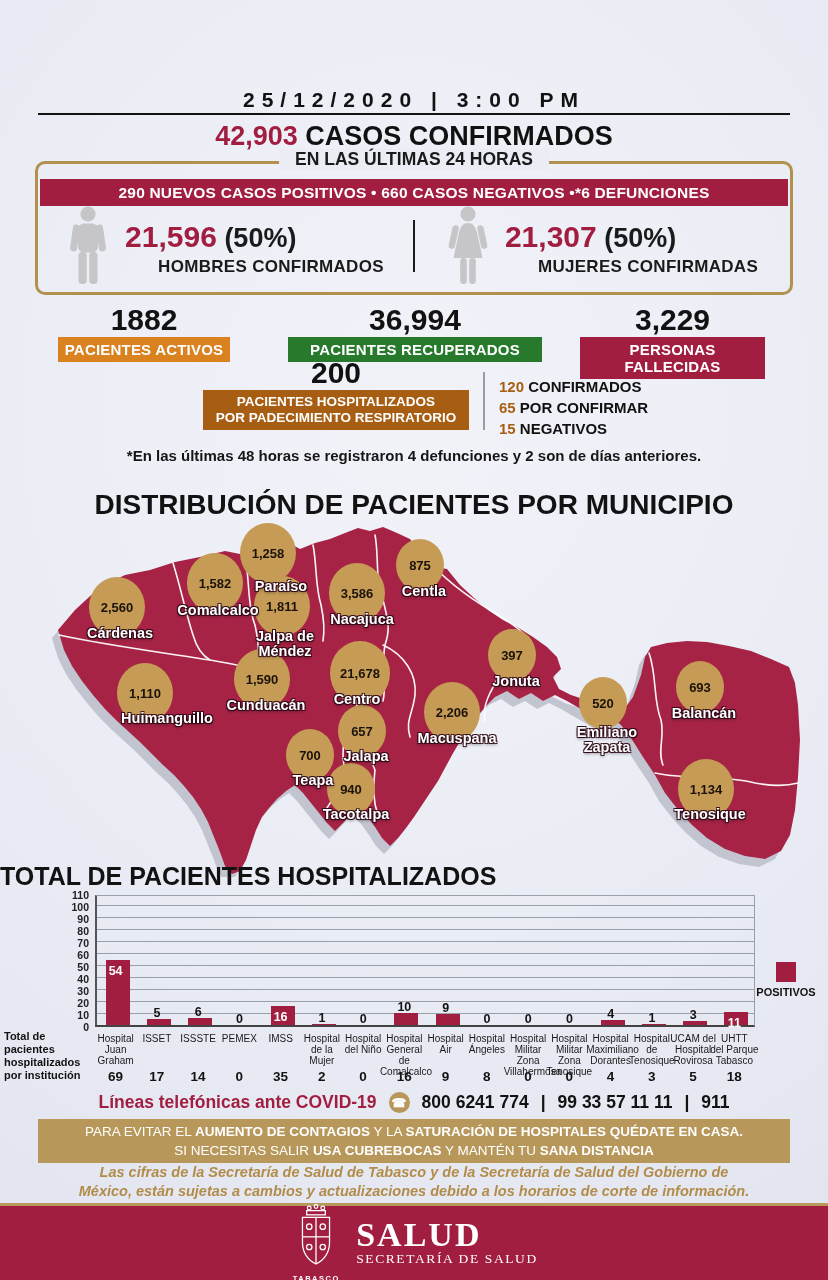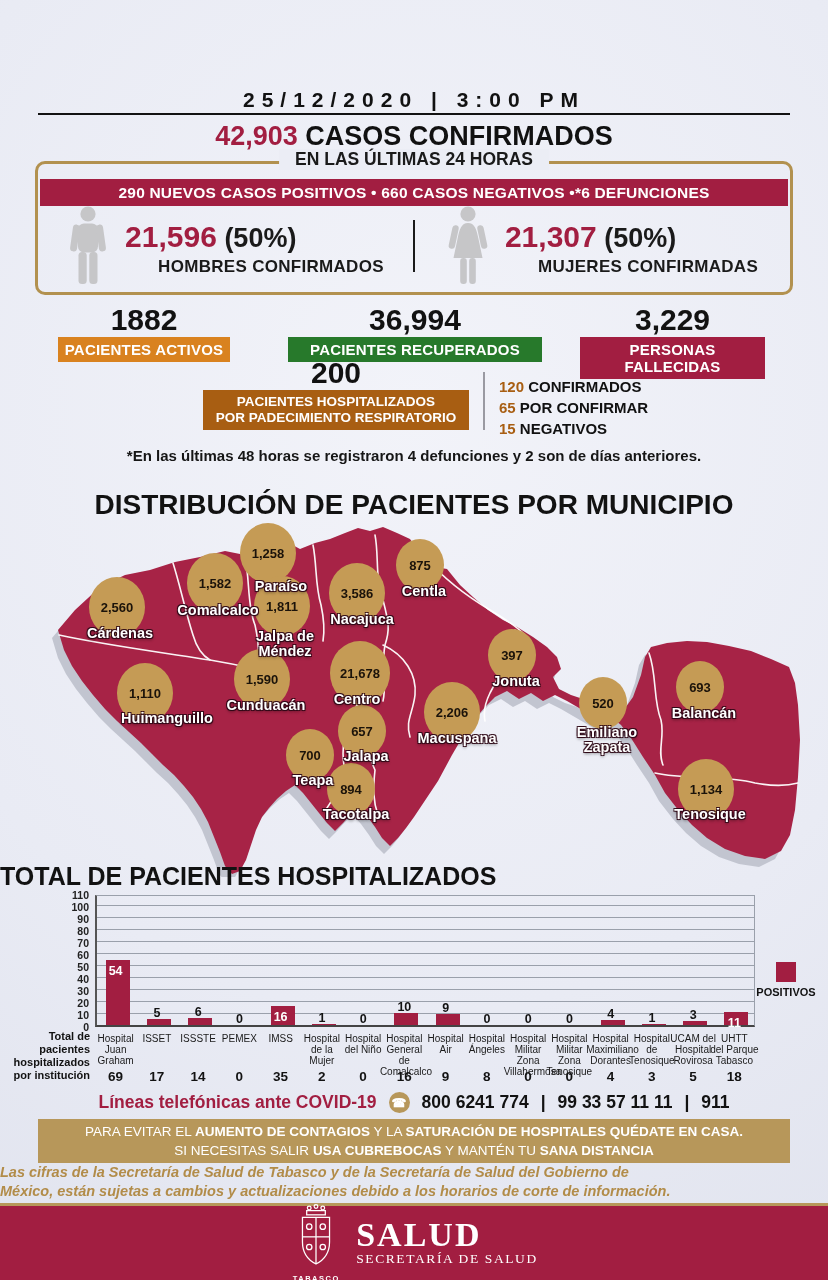--- a/index.html
+++ b/index.html
@@ -51,30 +51,30 @@
   .chart { position:absolute; left:0; top:862px; width:828px; height:228px; }
   .chart-title { position:absolute; top:0; left:0; right:0; font-size:25px; font-weight:800; color:#121212; }
   .plot { position:absolute; left:95px; top:33px; width:660px; height:132px;
     border-left:2px solid #555; border-bottom:2px solid #444; border-top:1px solid #9aa0ab; border-right:1px solid #9aa0ab;
     background-image:repeating-linear-gradient(to top, transparent 0 11px, #9aa0ab 11px 12px); }
   .ytick { position:absolute; width:34px; text-align:right; font-size:10.5px; font-weight:700; color:#222; }
   .bar { position:absolute; bottom:0; background:#A21E41; }
   .bar-val { position:absolute; width:41px; text-align:center; font-size:12.5px; font-weight:800; }
   .xlab { position:absolute; width:49px; text-align:center; font-size:10px; line-height:11px; color:#1a1a1a; }
   .total { position:absolute; width:41px; text-align:center; font-size:13.5px; font-weight:800; color:#121212; }
-  .row-label { position:absolute; left:4px; top:168px; width:86px; text-align:right; font-size:11px; font-weight:800; line-height:13px; color:#121212; }
+  .row-label { position:absolute; left:4px; top:168px; width:86px; font-size:11px; font-weight:800; line-height:13px; color:#121212; }
   .legend { position:absolute; left:756px; top:100px; width:60px; text-align:center; }
   .legend .sq { width:20px; height:20px; background:#A21E41; margin:0 auto; }
   .legend .lg { font-size:11px; font-weight:800; margin-top:4px; color:#121212; }
   
   .phones { position:absolute; top:1092px; left:0; right:0; display:flex; align-items:flex-start; justify-content:center; gap:12px; font-size:17.5px; font-weight:800; color:#121212; white-space:nowrap;}
   .phones .plabel { color:#A21E41; }
   .phone-ico { width:21px; height:21px; border-radius:50%; background:#B7975A; color:#fff; font-size:12px; display:flex; align-items:center; justify-content:center; }
   .stay-banner { position:absolute; top:1119px; left:38px; right:38px; background:#B7975A; color:#fff; text-align:center; font-size:13.5px; line-height:19px; padding:3px 6px; }
-  .disclaimer { position:absolute; top:1163px; left:0; right:0; text-align:left; color:#B28C49; font-size:14.5px; line-height:19px; font-weight:700; font-style:italic; }
+  .disclaimer { position:absolute; top:1163px; left:0; right:0; text-align:center; color:#B28C49; font-size:14.5px; line-height:19px; font-weight:700; font-style:italic; }
   .gold-line { position:absolute; top:1203px; left:0; right:0; height:3px; background:#B7975A; }
   .footer-bar { position:absolute; top:1206px; left:0; right:0; bottom:0; background:#A21E41; display:flex; align-items:center; justify-content:center; gap:14px; }
   .shield-block { text-align:center; color:#fff; }
   .shield-block .tb { font-size:7.5px; letter-spacing:1.5px; font-weight:700; margin-top:1px; }
   .logo-text { color:#fff; font-family:"Liberation Serif", serif; text-align:left; }
   .logo-text .big { font-size:34px; font-weight:700; letter-spacing:2px; line-height:32px; }
   .logo-text .sm { font-size:13.5px; letter-spacing:1.6px; }
 </style>
 </head>
 <body>
@@ -221,21 +221,21 @@
       <div class="mlabel" style="left: 321px; top: 224px; width: 160px;">Jalapa</div>
       <div class="marker" style="left: 407px; top: 187px; width: 56px; height: 60px;">
         <span>2,206</span>
       </div>
       <div class="mlabel" style="left: 412px; top: 206px; width: 160px;">Macuspana</div>
       <div class="marker" style="left: 265px; top: 230px; width: 48px; height: 52px;">
         <span>700</span>
       </div>
       <div class="mlabel" style="left: 268px; top: 248px; width: 160px;">Teapa</div>
       <div class="marker" style="left: 306px; top: 264px; width: 48px; height: 52px;">
-        <span>894</span>
+        <span>940</span>
       </div>
       <div class="mlabel" style="left: 311px; top: 282px; width: 160px;">Tacotalpa</div>
       <div class="marker" style="left: 558px; top: 178px; width: 48px; height: 52px;">
         <span>520</span>
       </div>
       <div class="mlabel" style="left: 562px; top: 200px; width: 84px;">Emiliano Zapata</div>
       <div class="marker" style="left: 655px; top: 162px; width: 48px; height: 52px;">
         <span>693</span>
       </div>
       <div class="mlabel" style="left: 659px; top: 181px; width: 160px;">Balancán</div>

